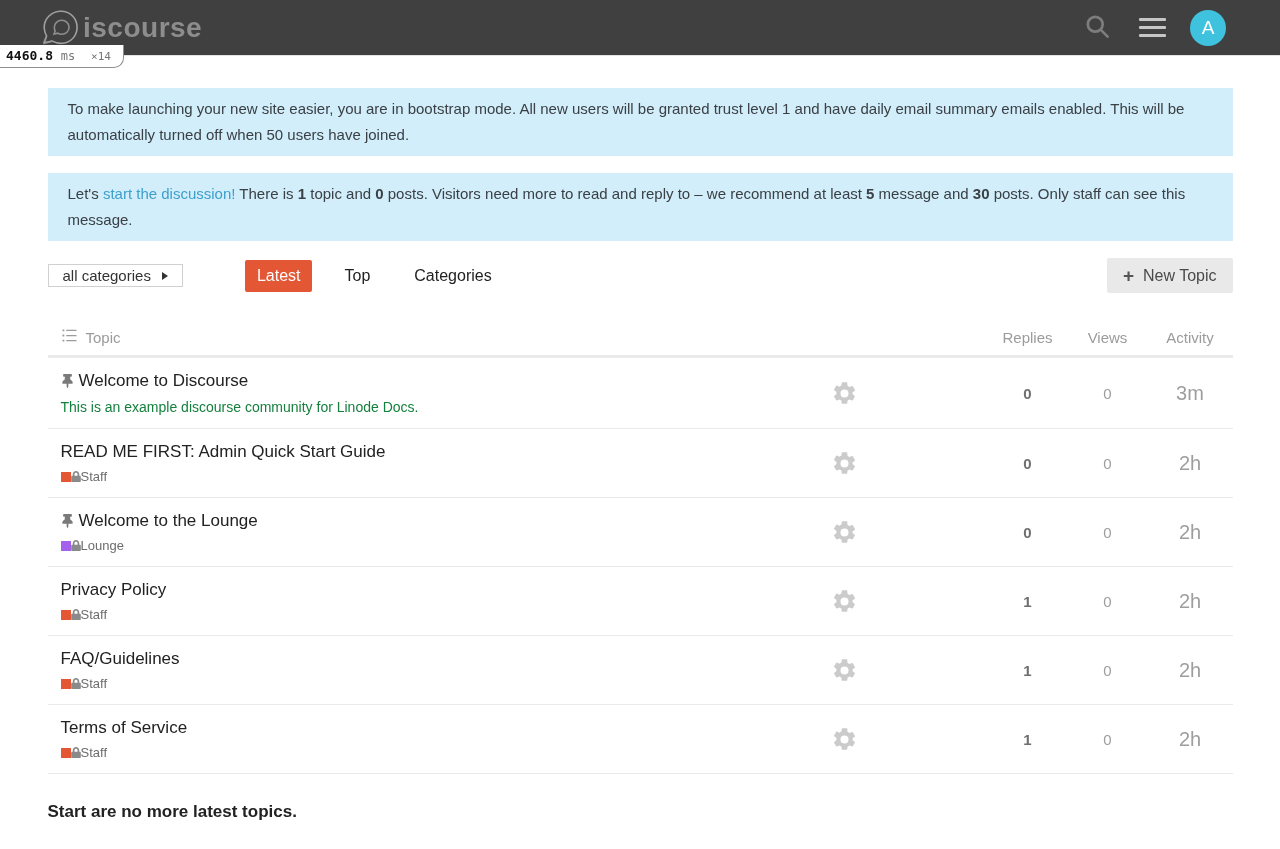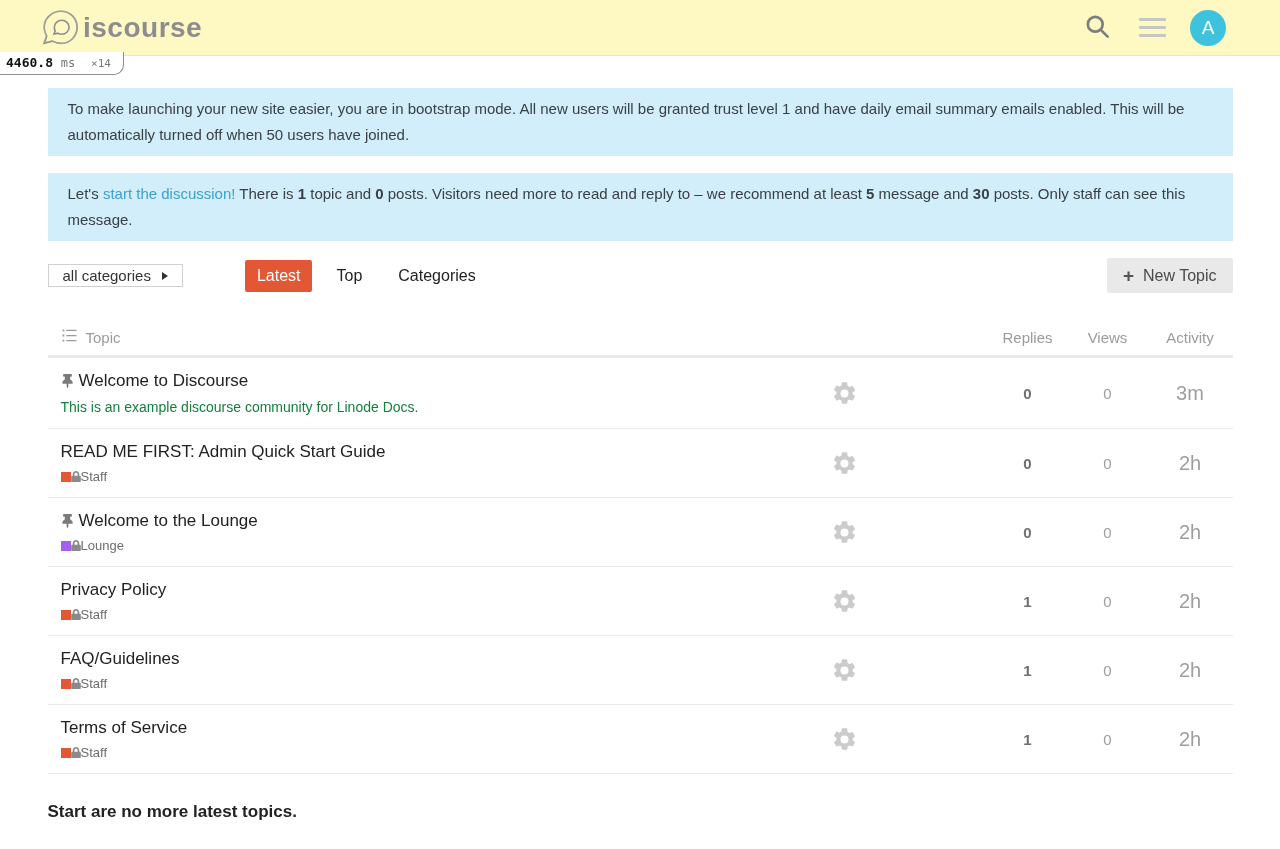--- a/index.html
+++ b/index.html
@@ -6,40 +6,40 @@
   html,body { margin:0; padding:0; }
   body {
     width:1280px; height:849px; overflow:hidden; position:relative;
     background:#fff; color:#222;
     font-family:"Liberation Sans", sans-serif;
   }
 
   
   header {
     height:56px; display:flex; align-items:center; justify-content:space-between;
-    padding:0 54px 0 40px; border-bottom:1px solid #e4e4e4; background:#fef9c3;
+    padding:0 54px 0 40px; border-bottom:1px solid #e4e4e4; background:#404040;
   }
   .logo { display:flex; align-items:center; cursor:pointer; }
   .logo svg { display:block; }
   .logo-text {
     font-size:28px; color:#8d8d8d; font-weight:600; letter-spacing:.5px;
     margin-left:1px; line-height:1;
   }
   .header-right { display:flex; align-items:center; gap:20px; }
   .icon-btn { background:none; border:none; padding:4px; cursor:pointer; display:flex; align-items:center; }
   .hamburger { display:flex; flex-direction:column; gap:5px; }
   .hamburger span { width:27px; height:3px; background:#c6c6c6; border-radius:1px; }
   .avatar {
     width:36px; height:36px; border-radius:50%; background:#3fc2de; color:#fff;
     display:flex; align-items:center; justify-content:center; font-size:19px; cursor:pointer;
   }
 
   
   .profiler {
-    position:absolute; top:52px; left:0; z-index:5;
+    position:absolute; top:45px; left:0; z-index:5;
     background:#fff; border:1px solid #8f8f8f; border-top:none; border-left:none;
     border-radius:0 0 10px 0; padding:3px 12px 4px 6px;
     font-family:"DejaVu Sans Mono", monospace; font-size:13px; cursor:pointer;
   }
   .profiler .num { font-weight:bold; color:#111; }
   .profiler .unit { color:#777; font-size:12px; }
   .profiler .count { color:#777; font-size:11px; margin-left:8px; }
 
   
   .wrap { width:1185px; margin:32px auto 0; }
@@ -51,21 +51,21 @@
   .banner b { font-weight:bold; }
   .banner a { color:#3e9fcc; text-decoration:none; cursor:pointer; }
 
   
   .nav-row { display:flex; align-items:center; margin-top:16px; }
   .cat-chooser {
     border:1px solid #d0d0d0; background:#fff; padding:2px 14px;
     font-size:15px; color:#333; display:flex; align-items:center; gap:11px; cursor:pointer;
   }
   .caret-right { width:0; height:0; border-left:6px solid #333; border-top:4px solid transparent; border-bottom:4px solid transparent; }
-  .tabs { display:flex; align-items:center; margin-left:26px; gap:12px;padding-left:36px; }
+  .tabs { display:flex; align-items:center; margin-left:26px; gap:20px;padding-left:36px; }
   .tab { font-size:16px; color:#222; padding:7px 12px; cursor:pointer; border-radius:2px; text-decoration:none; }
   .tab.active { background:#e45735; color:#fff; }
   .new-topic {
     margin-left:auto; background:#e9e9e9; border:none; color:#4a4a4a; font-size:16px;
     padding:8px 16px; display:flex; align-items:center; gap:9px; cursor:pointer; border-radius:2px;
     font-family:"Liberation Sans", sans-serif;
   }
   .new-topic .plus { font-size:19px; font-weight:bold; color:#555; line-height:1; }
 
   

